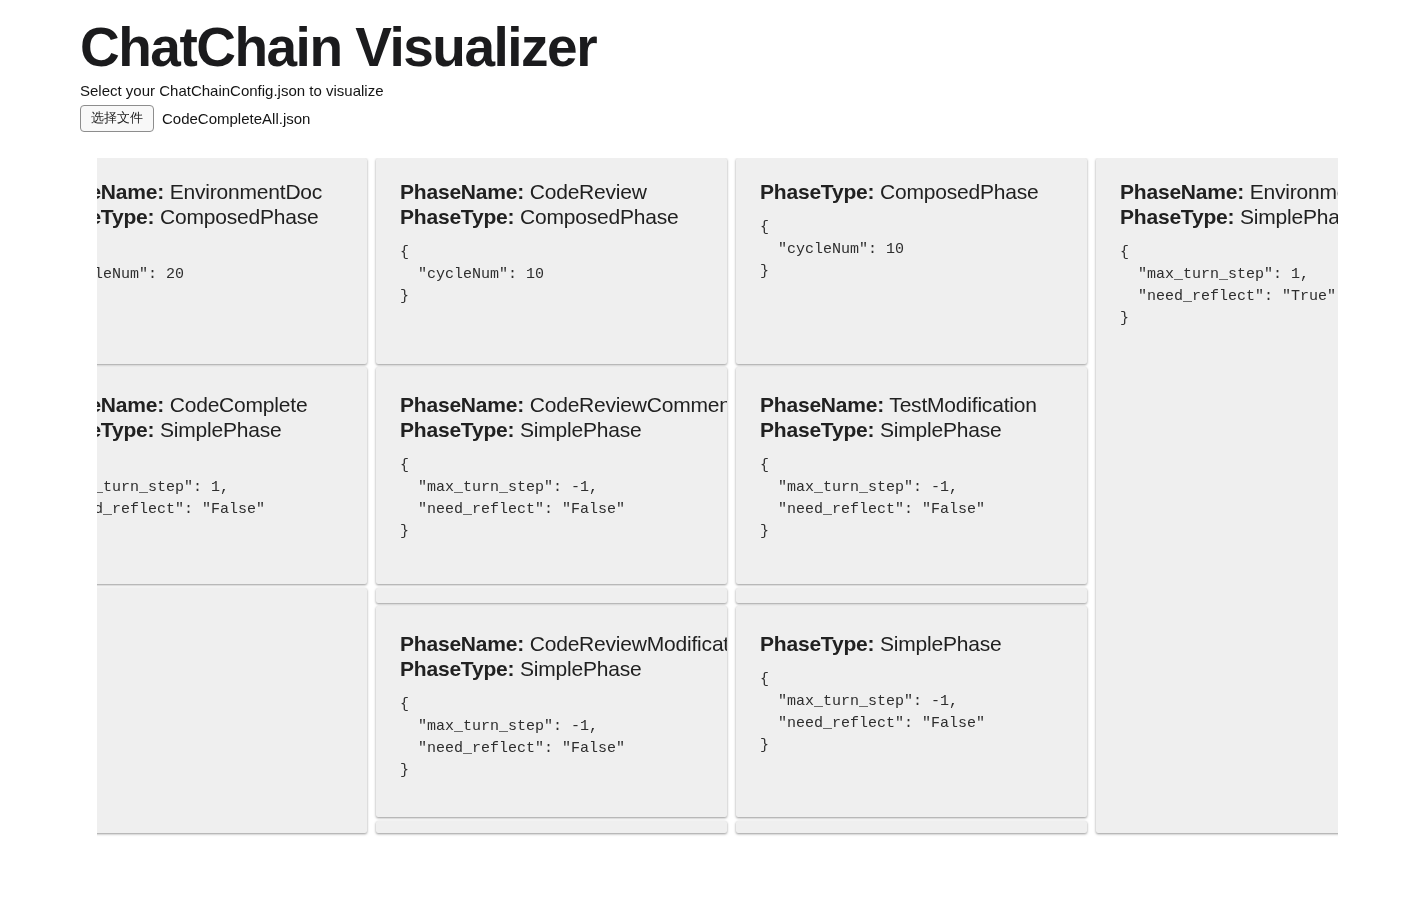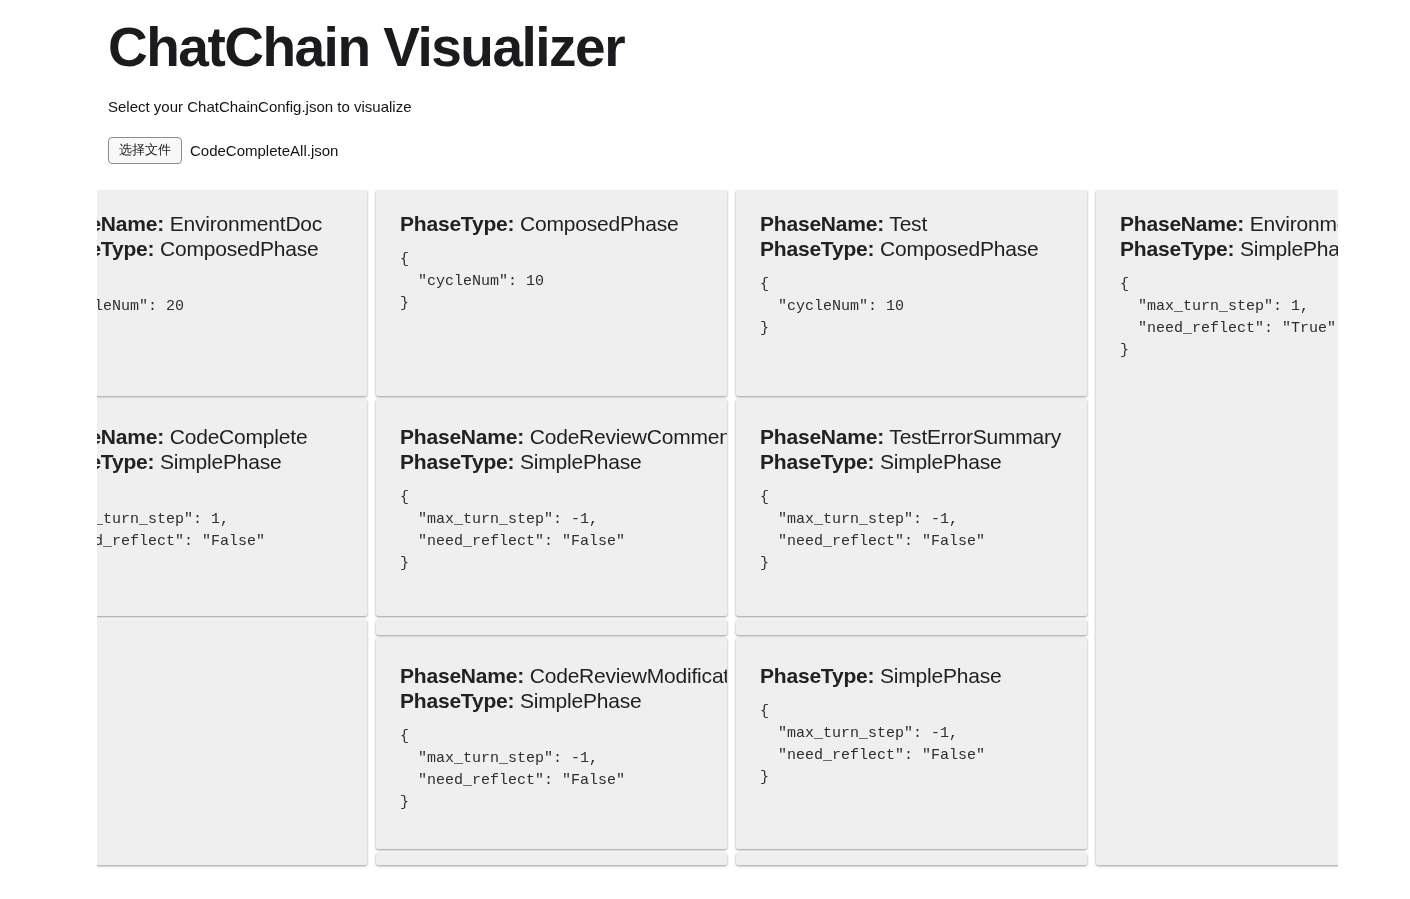--- a/index.html
+++ b/index.html
@@ -3,31 +3,31 @@
 <meta charset="utf-8">
 <style>
   * { box-sizing: border-box; }
   html,body { margin:0; padding:0; }
   body {
     width:1410px; height:899px; overflow:hidden;
     background:#ffffff; color:#1c1c1e;
     font-family:"Liberation Sans", sans-serif;
     -webkit-font-smoothing:antialiased;
   }
-  .page-head { padding-left:108px; }
+  .page-head { padding-left:80px; }
   .title {
     margin:14px 0 0 0;
     font-size:55px; line-height:1.2; font-weight:600;
     letter-spacing:-1.5px; color:#1b1b1d;
   }
   .subtitle {
-    margin:18px 0 0 0;
+    margin:2px 0 0 0;
     font-size:15px; line-height:1.25; color:#141414; font-weight:400;
   }
-  .file-row { margin-top:20px; display:flex; align-items:center; }
+  .file-row { margin-top:4px; display:flex; align-items:center; }
   .file-btn {
     display:inline-block; padding:3px 10px 4px 10px;
     font-family:"Liberation Sans", sans-serif;
     font-size:13px; color:#1c1c1c;
     background:#f8f8f8; border:1px solid #8d8d8d; border-radius:4px;
     cursor:pointer;
   }
   .file-name { margin-left:8px; font-size:15px; color:#141414; }
 
   
@@ -98,20 +98,21 @@
           <p class="phase-line"><b>PhaseType:</b> <span>SimplePhase</span></p>
           <pre class="phase-json">{
   "max_turn_step": 1,
   "need_reflect": "False"
 }</pre>
         </div>
         <div class="card filler"></div>
       </div>
       <div class="phase-column">
         <div class="card head-card">
+          <p class="phase-line"><b>PhaseName:</b> <span>CodeReview</span></p>
           <p class="phase-line"><b>PhaseType:</b> <span>ComposedPhase</span></p>
           <pre class="phase-json">{
   "cycleNum": 10
 }</pre>
         </div>
         <div class="card sub-card">
           <p class="phase-line"><b>PhaseName:</b> <span>CodeReviewComment</span></p>
           <p class="phase-line"><b>PhaseType:</b> <span>SimplePhase</span></p>
           <pre class="phase-json">{
   "max_turn_step": -1,
@@ -124,28 +125,27 @@
           <p class="phase-line"><b>PhaseType:</b> <span>SimplePhase</span></p>
           <pre class="phase-json">{
   "max_turn_step": -1,
   "need_reflect": "False"
 }</pre>
         </div>
         <div class="card strip end"></div>
       </div>
       <div class="phase-column">
         <div class="card head-card">
-          <p class="phase-line"><b>PhaseName:</b> <span>Test</span></p>
           <p class="phase-line"><b>PhaseType:</b> <span>ComposedPhase</span></p>
           <pre class="phase-json">{
   "cycleNum": 10
 }</pre>
         </div>
         <div class="card sub-card">
-          <p class="phase-line"><b>PhaseName:</b> <span>TestErrorSummary</span></p>
+          <p class="phase-line"><b>PhaseName:</b> <span>TestModification</span></p>
           <p class="phase-line"><b>PhaseType:</b> <span>SimplePhase</span></p>
           <pre class="phase-json">{
   "max_turn_step": -1,
   "need_reflect": "False"
 }</pre>
         </div>
         <div class="card strip"></div>
         <div class="card sub-card later">
           <p class="phase-line"><b>PhaseType:</b> <span>SimplePhase</span></p>
           <pre class="phase-json">{

